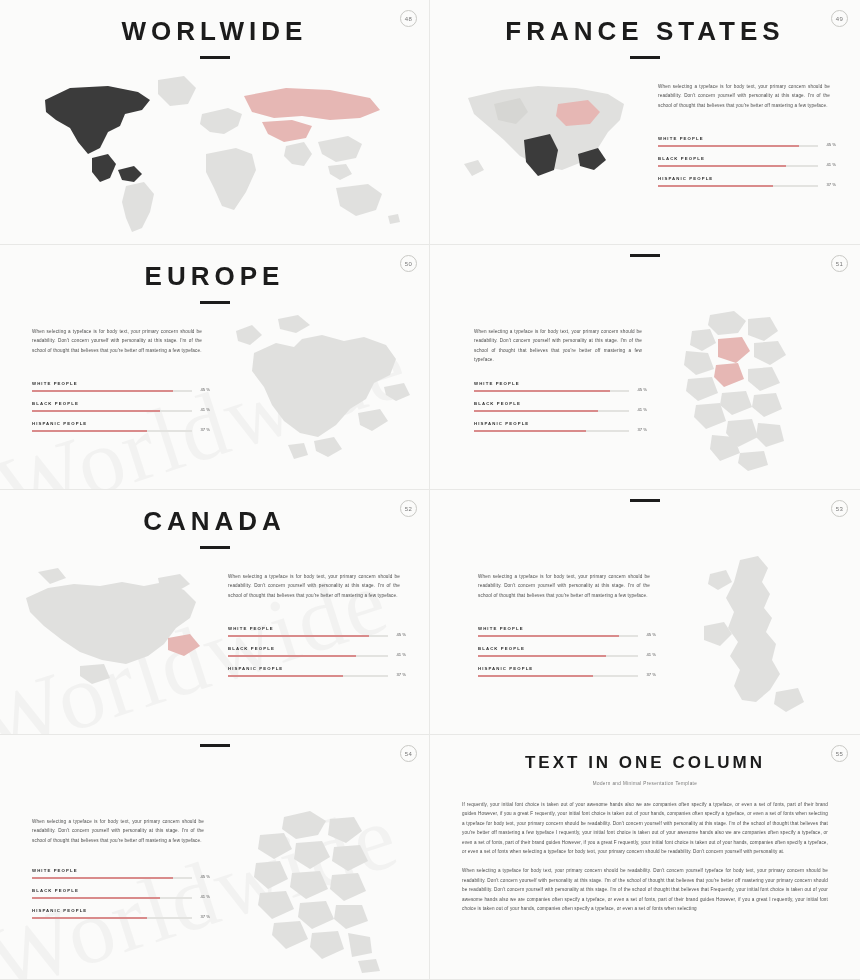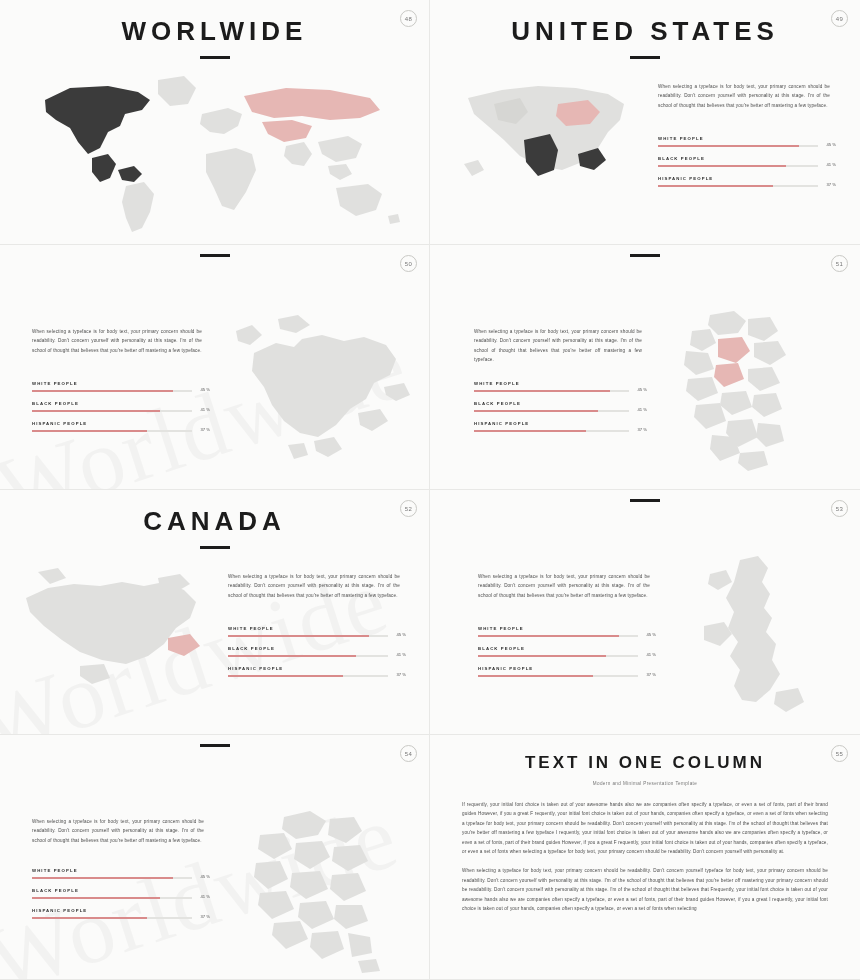--- a/index.html
+++ b/index.html
@@ -147,21 +147,21 @@
         <path class="mp" d="M298 96 L316 94 L322 104 L310 110 L300 104 Z"></path>
 
         <path class="mp" d="M306 118 L338 114 L352 124 L346 140 L326 146 L310 136 Z"></path>
         <path class="mp" d="M358 146 L368 144 L370 152 L360 154 Z"></path>
       </svg>
     </div>
   </div>
 
   <div class="slide">
     <div class="num">49</div>
-    <div class="title">UNITED STATES</div>
+    <div class="title">FRANCE STATES</div>
     <div class="rule"></div>
     <div class="map" style="left:28px; top:70px;">
       <svg width="190" height="130" viewBox="0 0 190 130">
         <path class="mp" d="M10 28 L44 20 L80 16 L118 18 L150 24 L166 34 L162 50 L150 62 L140 78 L124 92 L104 100 L82 96 L62 86 L46 70 L30 56 L16 44 Z"></path>
         <path class="mp-dark" d="M66 70 L92 64 L100 80 L96 100 L80 106 L68 92 Z"></path>
         <path class="mp-dark" d="M120 84 L140 78 L148 90 L136 100 L122 96 Z"></path>
         <path class="mp-red" d="M100 34 L130 30 L142 42 L132 54 L108 56 L98 46 Z"></path>
         <path class="mp-mid" d="M36 34 L62 28 L70 42 L58 54 L40 50 Z"></path>
         <path class="mp" d="M6 94 L20 90 L26 100 L14 106 Z"></path>
       </svg>
@@ -190,20 +190,21 @@
             <div class="bar-fill" style="width:72%"></div>
             <div class="bar-val">37 %</div>
           </div>
       </div>
     </div>
   </div>
 
   <div class="slide">
     <div class="watermark" style="top:130px;">Worldwide</div>
     <div class="num">50</div>
+    <div class="title">EUROPE</div>
     <div class="rule"></div>
     <div class="col-text" style="left:32px; top:82px; width:170px;">
       <div class="body-text">When selecting a typeface is for body text, your primary concern should be readability. Don't concern yourself with personality at this stage. I'm of the school of thought that believes that you're better off mastering a few typeface.</div>
     </div>
     <div class="bars" style="position:absolute; left:32px; top:136px; width:160px;">
       <div class="bar-row">
         <div class="bar-label">WHITE PEOPLE</div>
         <div class="bar-track">
             <div class="bar-fill" style="width:88%"></div>
             <div class="bar-val">45 %</div>

